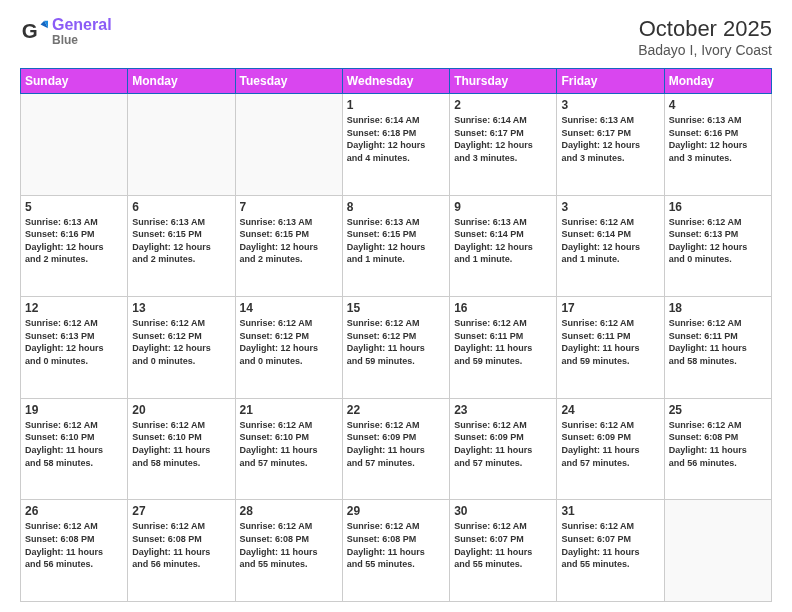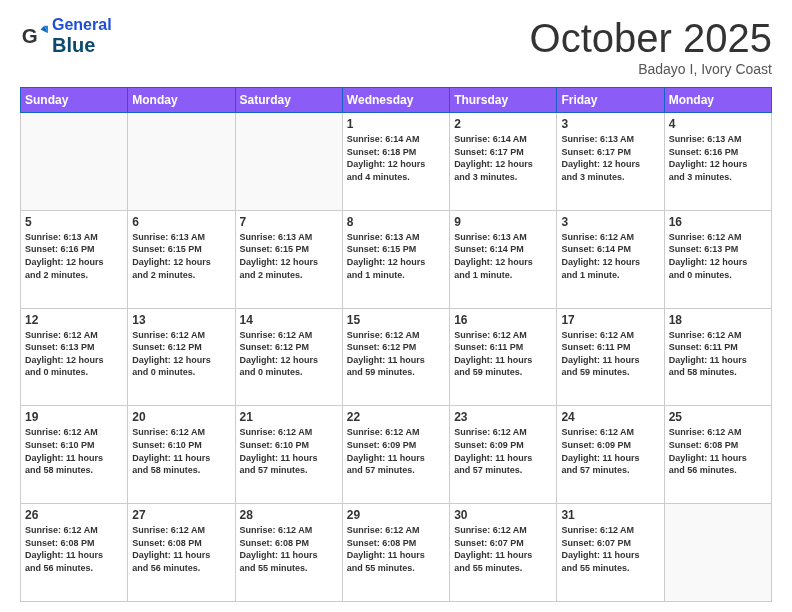--- a/index.html
+++ b/index.html
@@ -29,37 +29,37 @@
       gap: 4px;
     }
     .logo-icon {
       width: 28px;
       height: 28px;
     }
     .title-area {
       text-align: right;
     }
     .month-title {
-      font-size: 40px;
+      font-size: 22px;
       font-weight: 300;
       color: #333;
     }
     .location {
       font-size: 14px;
       color: #555;
     }
     .calendar {
       flex: 1;
       border: 1px solid #ccc;
       border-collapse: collapse;
       width: 100%;
       table-layout: fixed;
     }
     .calendar th {
-      background: #8b5cf6;
+      background: #d946ef;
       color: #fff;
       font-size: 12px;
       font-weight: bold;
       padding: 5px 4px;
       text-align: left;
       border: 1px solid #1565c0;
     }
     .calendar td {
       border: 1px solid #ccc;
       vertical-align: top;
@@ -89,36 +89,36 @@
 
 <div class="page">
   <div class="header">
     <div class="logo">
       <svg class="logo-icon" viewBox="0 0 30 30">
         <text x="2" y="22" font-size="22" font-weight="bold" fill="#333">G</text>
         <polygon points="22,8 30,12 26,4" fill="#1565c0"></polygon>
         <polygon points="26,4 30,12 30,4" fill="#1a88e0"></polygon>
       </svg>
       <div>
-        <div style="font-size:16px;font-weight:bold;color:#1d4ed8;line-height:1.1">General</div>
-        <div style="font-size:20px;font-weight:bold;color:#0c4a6e;line-height:1.1">Blue</div>
+        <div style="font-size:16px;font-weight:bold;color:#8b5cf6;line-height:1.1">General</div>
+        <div style="font-size:12px;font-weight:bold;color:#737373;line-height:1.1">Blue</div>
       </div>
     </div>
     <div class="title-area">
       <div class="month-title">October 2025</div>
       <div class="location">Badayo I, Ivory Coast</div>
     </div>
   </div>
 
   <table class="calendar">
     <thead>
       <tr>
       <th>Sunday</th>
           <th>Monday</th>
-          <th>Saturday</th>
+          <th>Tuesday</th>
           <th>Wednesday</th>
           <th>Thursday</th>
           <th>Friday</th>
           <th>Monday</th>
         </tr>
     </thead>
     <tbody id="calendar-body">
     <tr>
           <td class="empty-cell"></td>
           <td class="empty-cell"></td>

